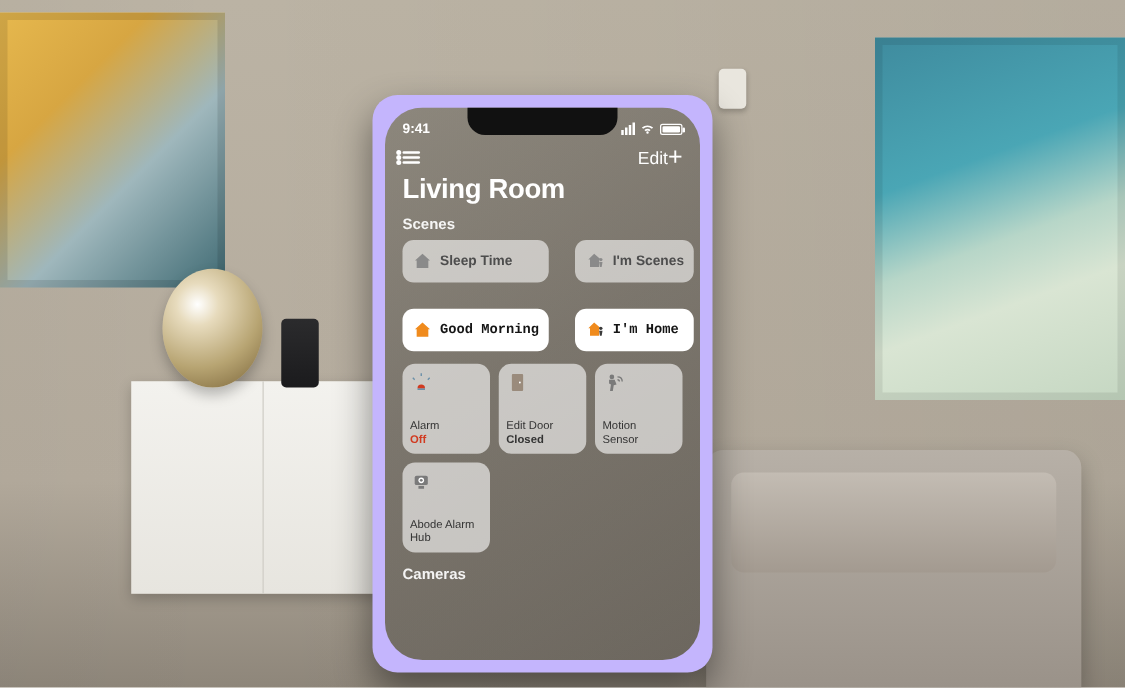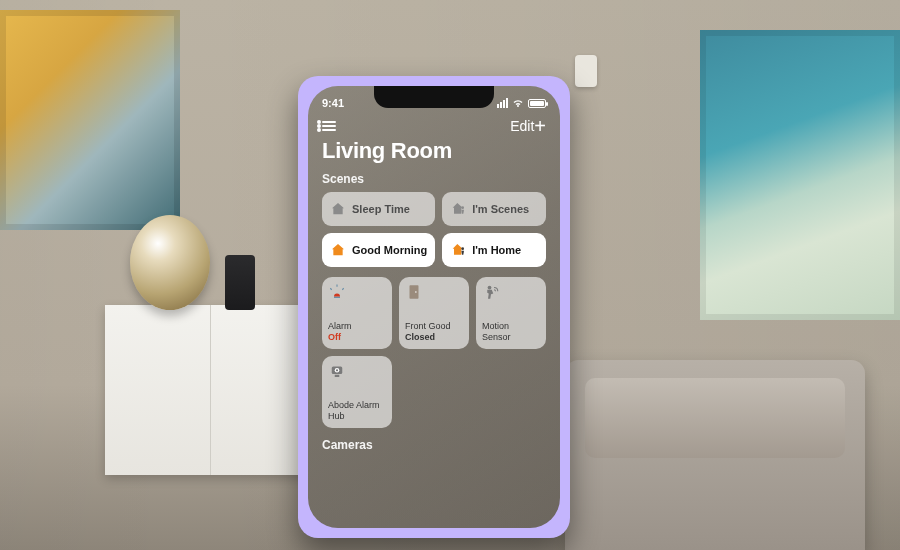--- a/index.html
+++ b/index.html
@@ -99,30 +99,30 @@
   .nav-right { display:flex; align-items:center; }
   .plus { font-size:20px; line-height:14px; font-weight:300; }
   .list-icon{display:flex;flex-direction:column;gap:2px;}
   .list-icon span{width:14px;height:2px;background:#fff;border-radius:1px;position:relative;}
   .list-icon span::before{content:"";position:absolute;left:-5px;top:-1px;width:4px;height:4px;background:#fff;border-radius:50%;}
 
   .title { font-size:22px; font-weight:700; padding:2px 14px 8px; letter-spacing:-.3px;}
   .section-label { font-size:12px; font-weight:600; padding:0 14px 6px; opacity:.92;}
 
   .scene-grid {
-    display:grid; grid-template-columns:1fr 1fr; gap:7px; padding:0 14px 10px;
+    display:grid; grid-template-columns:1fr 1fr; gap:21px; padding:0 14px 10px;
   }
   .scene {
     display:flex; align-items:center; gap:6px;
     height:34px; border-radius:9px;
     padding:0 8px; font-size:11px; font-weight:700;
     cursor:pointer;
   }
   .scene.inactive { background:rgba(255,255,255,.58); color:#4d4d4d; }
-  .scene.active { background:#fff; color:#151515; }
+  .scene.active { background:#fff; color:#151515;font-family:Liberation Mono, monospace; }
   .scene .ic { width:16px; height:16px; flex:0 0 16px; }
   .scene .txt { white-space:nowrap; overflow:hidden; text-overflow:ellipsis; }
 
   .acc-grid {
     display:grid; grid-template-columns:repeat(3,1fr); gap:7px; padding:0 14px 10px;
   }
   .tile {
     background:rgba(255,255,255,.60);
     border-radius:10px; height:72px;
     padding:6px; display:flex; flex-direction:column; justify-content:space-between;
@@ -226,21 +226,21 @@
           <div>Alarm</div>
           <div class="status off">Off</div>
         </div>
       </div>
       <div class="tile">
         <svg class="ic" viewBox="0 0 24 24">
           <rect x="6" y="3" width="12" height="18" rx="1" fill="#9a8b7c"></rect>
             <circle cx="14.5" cy="12" r="1" fill="#fff"></circle>
         </svg>
         <div class="labels">
-          <div>Front Good</div>
+          <div>Edit Door</div>
           <div class="status">Closed</div>
         </div>
       </div>
       <div class="tile">
         <svg class="ic" viewBox="0 0 24 24">
           <circle cx="10" cy="6" r="2.5" fill="#7a7a7a"></circle>
             <path fill="#7a7a7a" d="M7 9h6l2 5-3 1-1 6H8l1-7-2-1z"></path>
           <path stroke="#7a7a7a" stroke-width="1.5" fill="none" d="M16 6c3 0 5 2 5 5M16 9c1.5 0 2 .5 2 2"></path>
         </svg>
         <div class="labels">

